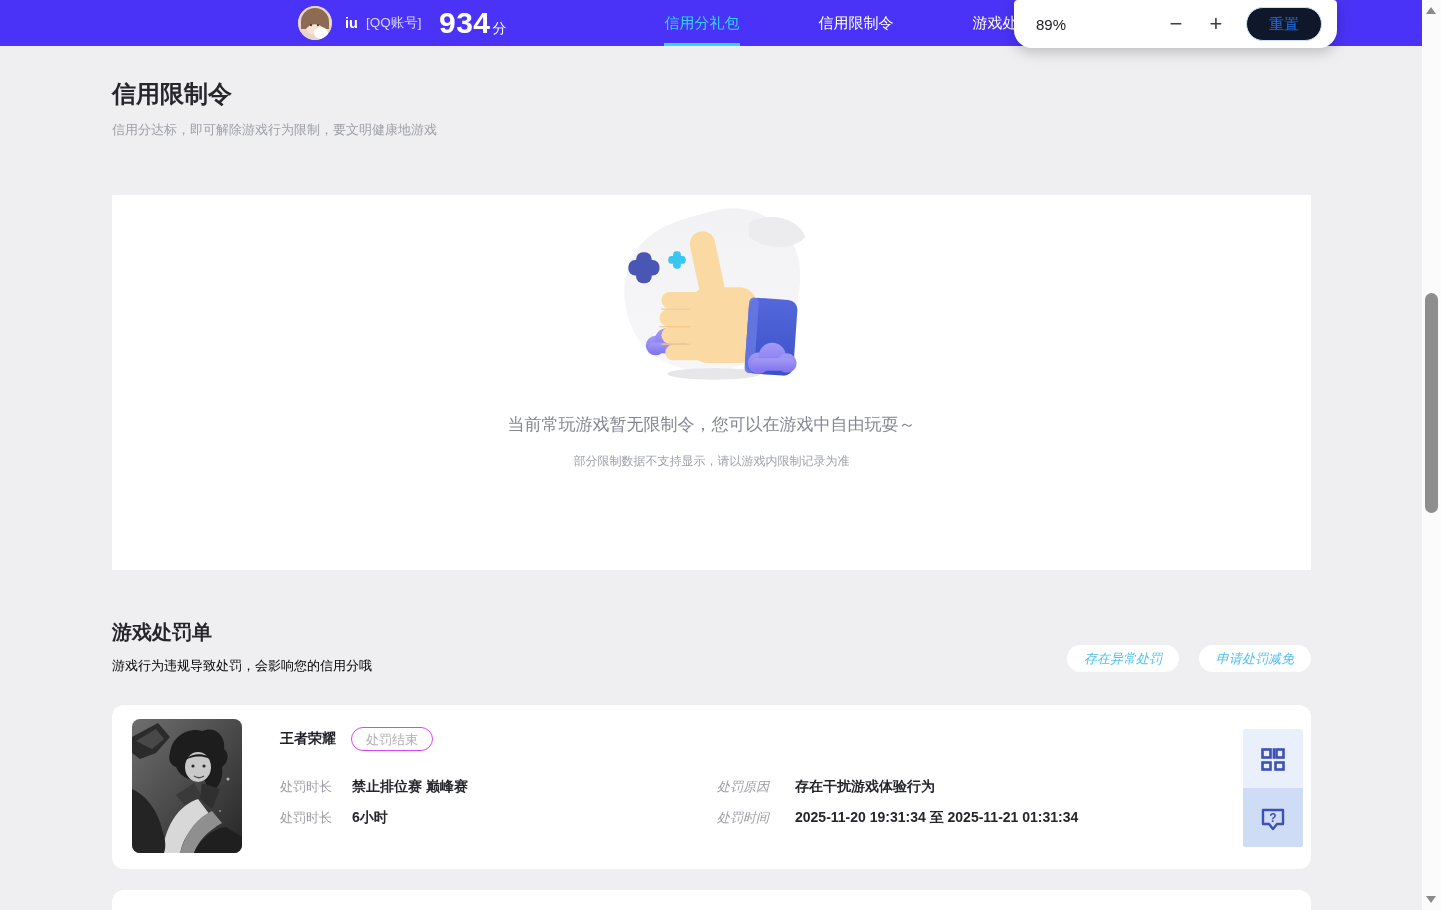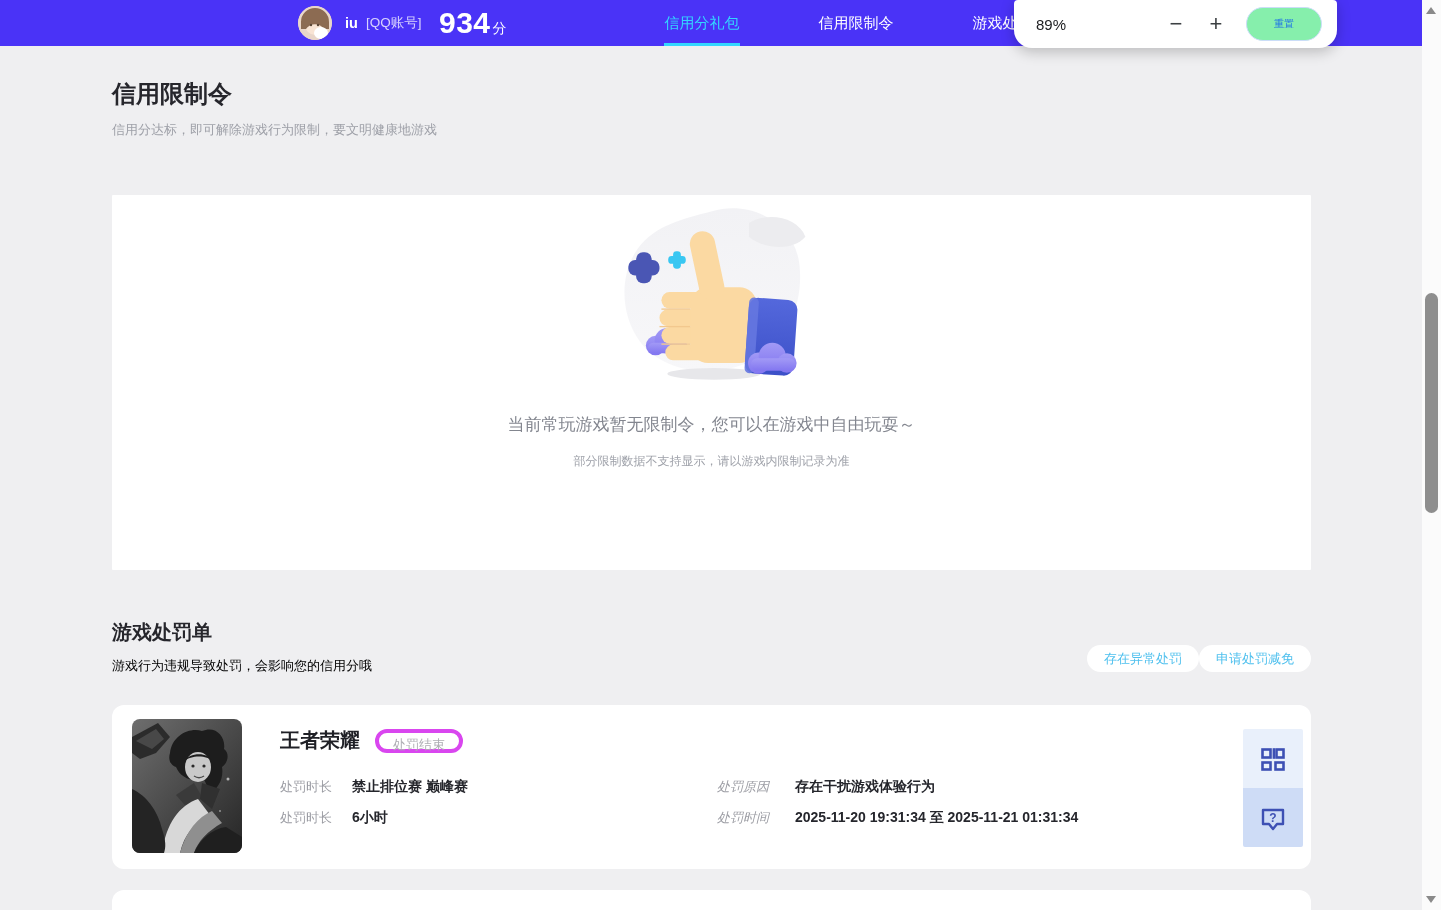--- a/index.html
+++ b/index.html
@@ -27,21 +27,21 @@
 
   
   .zoom-bubble{position:absolute;left:1014px;top:0;width:323px;height:48px;background:#fff;
     border-radius:4px 4px 18px 18px;box-shadow:0 4px 14px rgba(0,0,0,.22);z-index:20;
     display:flex;align-items:center;padding-left:22px;}
   .zoom-level{font-size:15px;color:#202124;}
   .zoom-btn{border:none;background:none;color:#3C4043;font-size:22px;line-height:22px;width:28px;cursor:pointer;}
   .zoom-minus{margin-left:96px;}
   .zoom-plus{margin-left:12px;}
   .zoom-reset{margin-left:16px;width:76px;height:34px;border:1.5px solid #CBDDF8;border-radius:18px;
-    background:#86efac;color:var(--reset-text);font-size:10px;cursor:pointer;font-family:inherit;}
+    background:#0f172a;color:var(--reset-text);font-size:15px;cursor:pointer;font-family:inherit;}
 
   
   .scrollbar{position:absolute;right:0;top:0;width:19px;height:910px;background:#FBFBFB;z-index:30;}
   .sb-arrow{position:absolute;left:4px;width:0;height:0;border-left:5.5px solid transparent;border-right:5.5px solid transparent;}
   .sb-up{top:7px;border-bottom:7px solid #8A8A8A;}
   .sb-down{bottom:7px;border-top:7px solid #8A8A8A;}
   .sb-thumb{position:absolute;left:3px;top:293px;width:13px;height:220px;background:#8E8E8E;border-radius:6.5px;}
 
   
   .content{position:absolute;left:112px;top:46px;width:1199px;}
@@ -49,33 +49,33 @@
   .sec-sub{font-size:13px;color:#9EA0A8;margin-top:11px;}
 
   .empty-card{margin-top:22px;height:375px;background:#fff;border-radius:1px;position:relative;}
   .illus{display:block;margin:56px auto 0;width:214px;height:200px;}
   .empty-main{text-align:center;font-size:17px;color:#83868F;margin-top:18px;}
   .empty-note{text-align:center;font-size:12px;color:#9FA2AA;margin-top:17px;}
 
   .pun-head{position:relative;margin-top:49px;}
   .pun-title{font-size:20px;font-weight:800;color:#26262C;}
   .pun-sub{font-size:13px;color:#000000;margin-top:11px;}
-  .pills{position:absolute;right:0;top:26px;display:flex;}
+  .pills{position:absolute;right:0;top:26px;display:flex;gap:20px;font-style:italic;}
   .pill{height:27px;line-height:27px;padding:0 17px;border-radius:14px;background:#fff;
     color:var(--pill-text);font-size:13px;cursor:pointer;}
 
   .pun-card{position:relative;background:#fff;border-radius:12px;overflow:hidden;}
   .card-a{margin-top:30px;height:164px;}
   .card-b{margin-top:21px;height:240px;}
   .thumb{position:absolute;left:20px;width:110px;height:134px;border-radius:8px;overflow:hidden;}
   .card-a .thumb{top:14px;}
   .title-row{position:absolute;left:168px;display:flex;align-items:center;}
   .card-a .title-row{top:22px;}
-  .game-name{font-size:20px;font-weight:800;color:#1F2026;}
-  .status-badge{margin-left:15px;height:24px;line-height:23px;padding:0 14px;border:4px solid #d946ef;
+  .game-name{font-size:14px;font-weight:800;color:#1F2026;}
+  .status-badge{margin-left:15px;height:24px;line-height:23px;padding:0 14px;border:1px solid #d946ef;
     border-radius:13px;color:#AEAEB4;font-size:13px;}
   .d-label{position:absolute;font-size:13px;color:#9B9CA3;}
   .d-value{position:absolute;font-size:14px;color:#25262C;font-weight:700;}
   .r1{top:73px;} .r2{top:104px;}
   .c1l{left:168px;} .c1v{left:240px;} .c2l{left:605px;font-style:italic;} .c2v{left:683px;}
   .side-btns{position:absolute;right:8px;top:24px;width:60px;}
   .side-btn{width:60px;height:59px;display:flex;align-items:center;justify-content:center;cursor:pointer;border:none;}
   .btn-qr{background:var(--icon-btn-light);border-radius:2px 2px 0 0;}
   .btn-help{background:var(--icon-btn-dark);border-radius:0 0 2px 2px;}
 </style>

